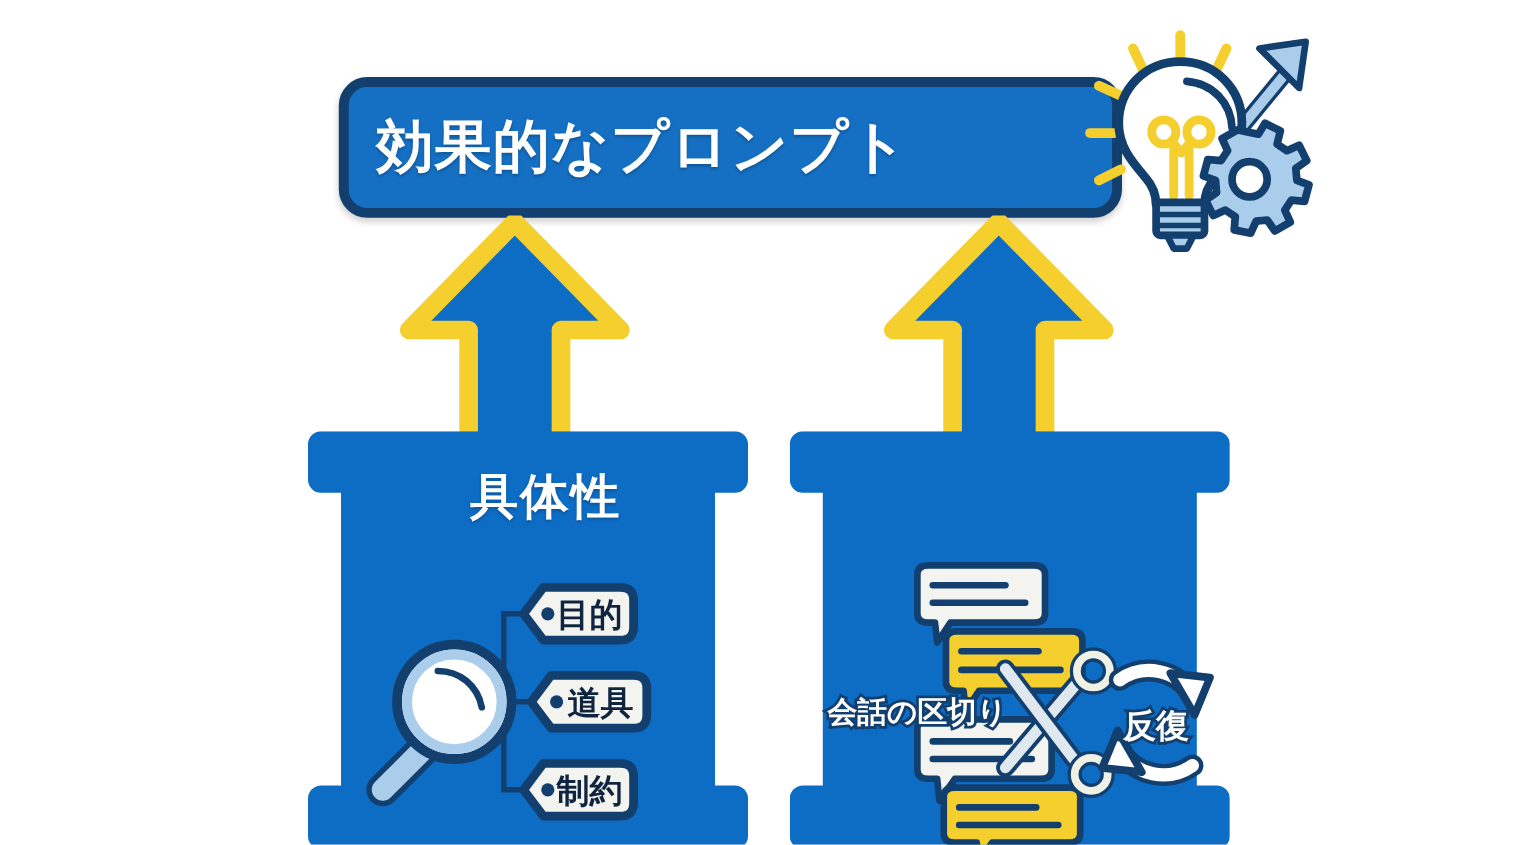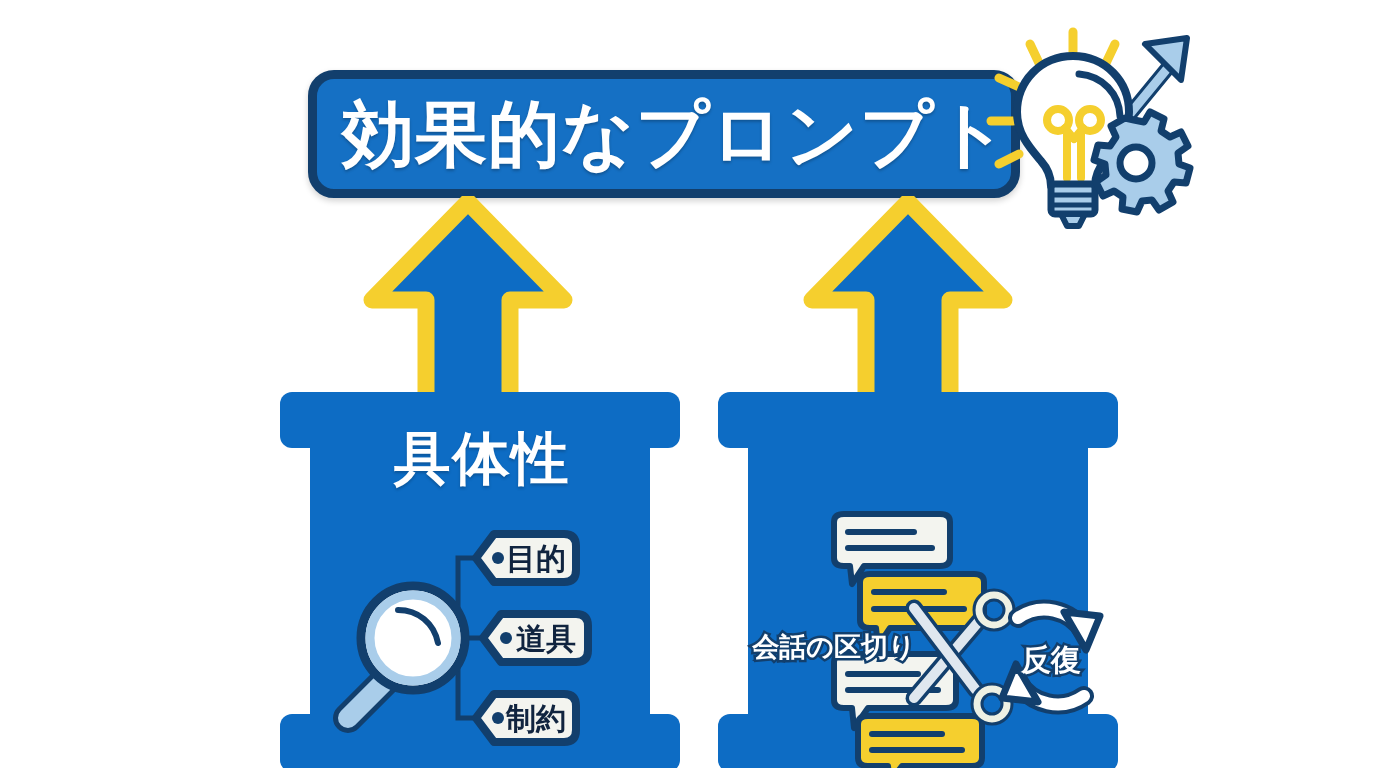--- a/index.html
+++ b/index.html
@@ -35,21 +35,21 @@
     border-radius: 26px;
     box-sizing: border-box;
     box-shadow: 0 3px 6px rgba(0,0,0,0.18);
   }
   #banner-title {
     position: absolute;
     left: 34px;
     top: 50%;
     transform: translateY(-50%);
     color: #ffffff;
-    font-size: 72px;
+    font-size: 52px;
     font-weight: 700;
     letter-spacing: 1px;
     white-space: nowrap;
     text-shadow: 0 2px 3px rgba(0,0,0,0.25);
     line-height: 1;
   }
 
   
   #icon-cluster {
     left: 975px;
@@ -65,25 +65,25 @@
   #arrow-right { left: 798px; top: 196px; }
 
   
   .pillar { width: 400px; height: 380px; }
   #pillar-left  { left: 280px; top: 392px; }
   #pillar-right { left: 718px; top: 392px; }
 
   .pillar-label {
     position: absolute;
     top: 38px;
-    left: 2px;
+    left: 16px;
     width: 100%;
     text-align: center;
     color: #ffffff;
-    font-size: 57px;
+    font-size: 44px;
     font-weight: 700;
     letter-spacing: 2px;
     line-height: 1;
     text-shadow: 0 2px 3px rgba(0,0,0,0.22);
   }
   .pillar-art {
     position: absolute;
     left: 0;
     top: 118px;
     width: 400px;

